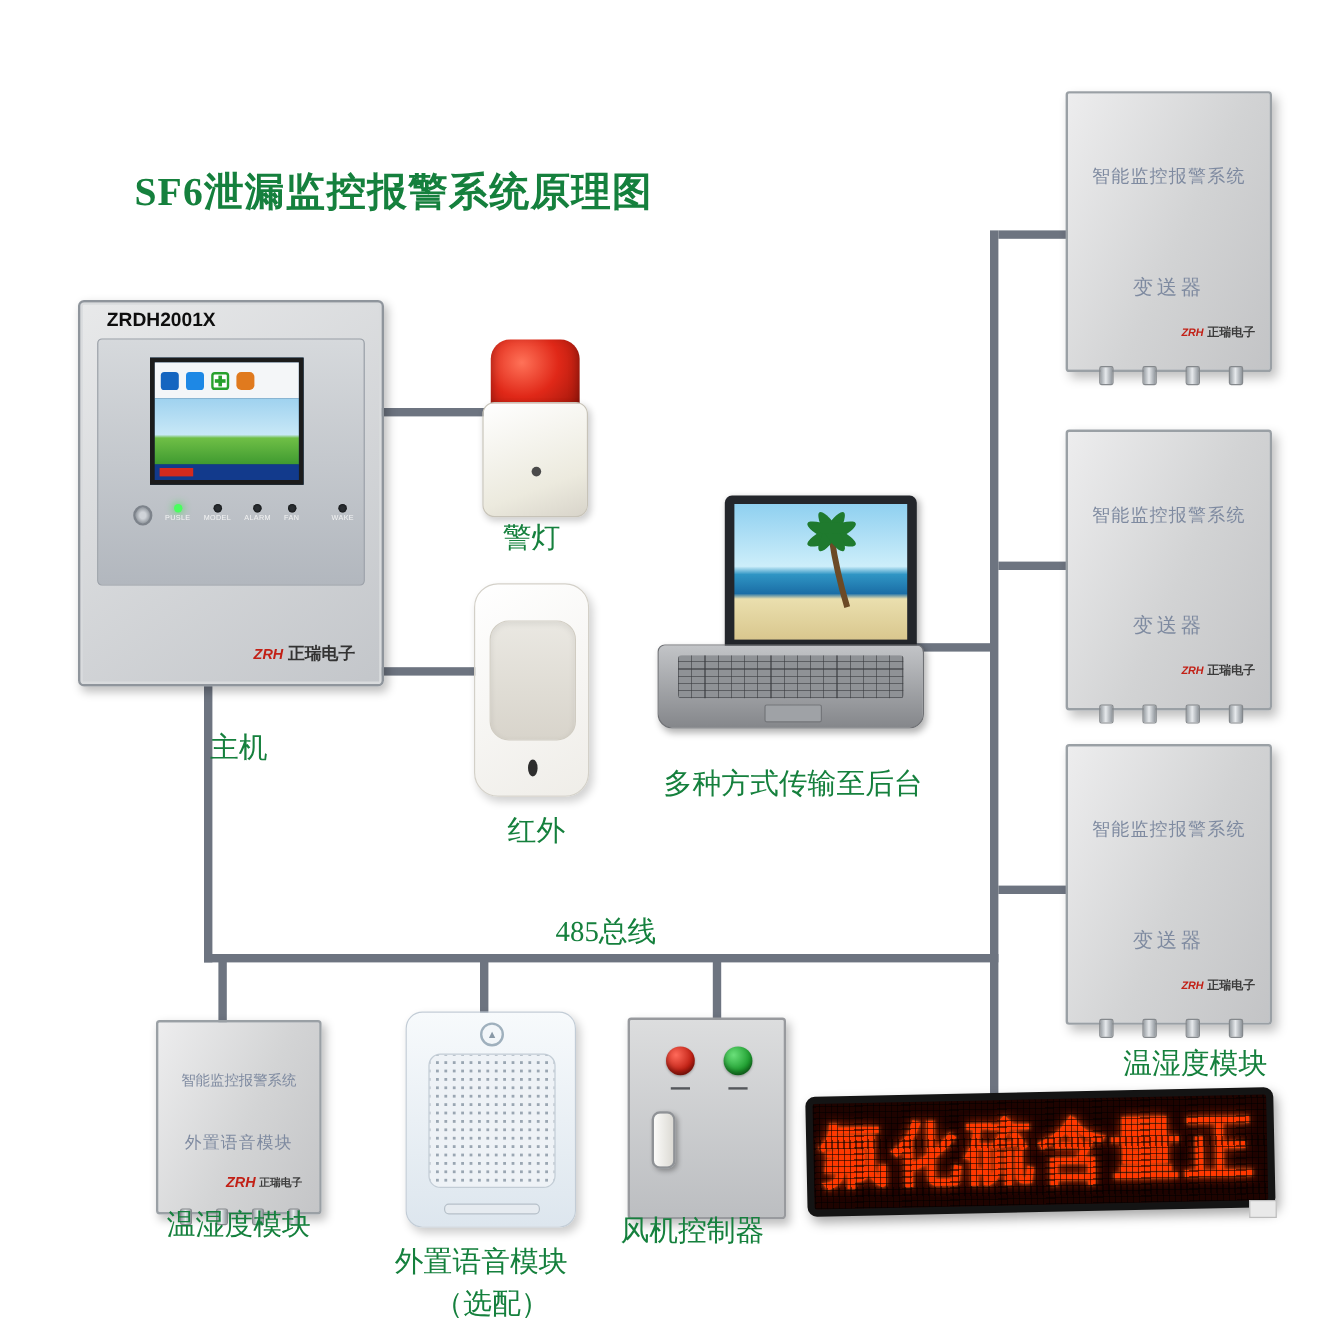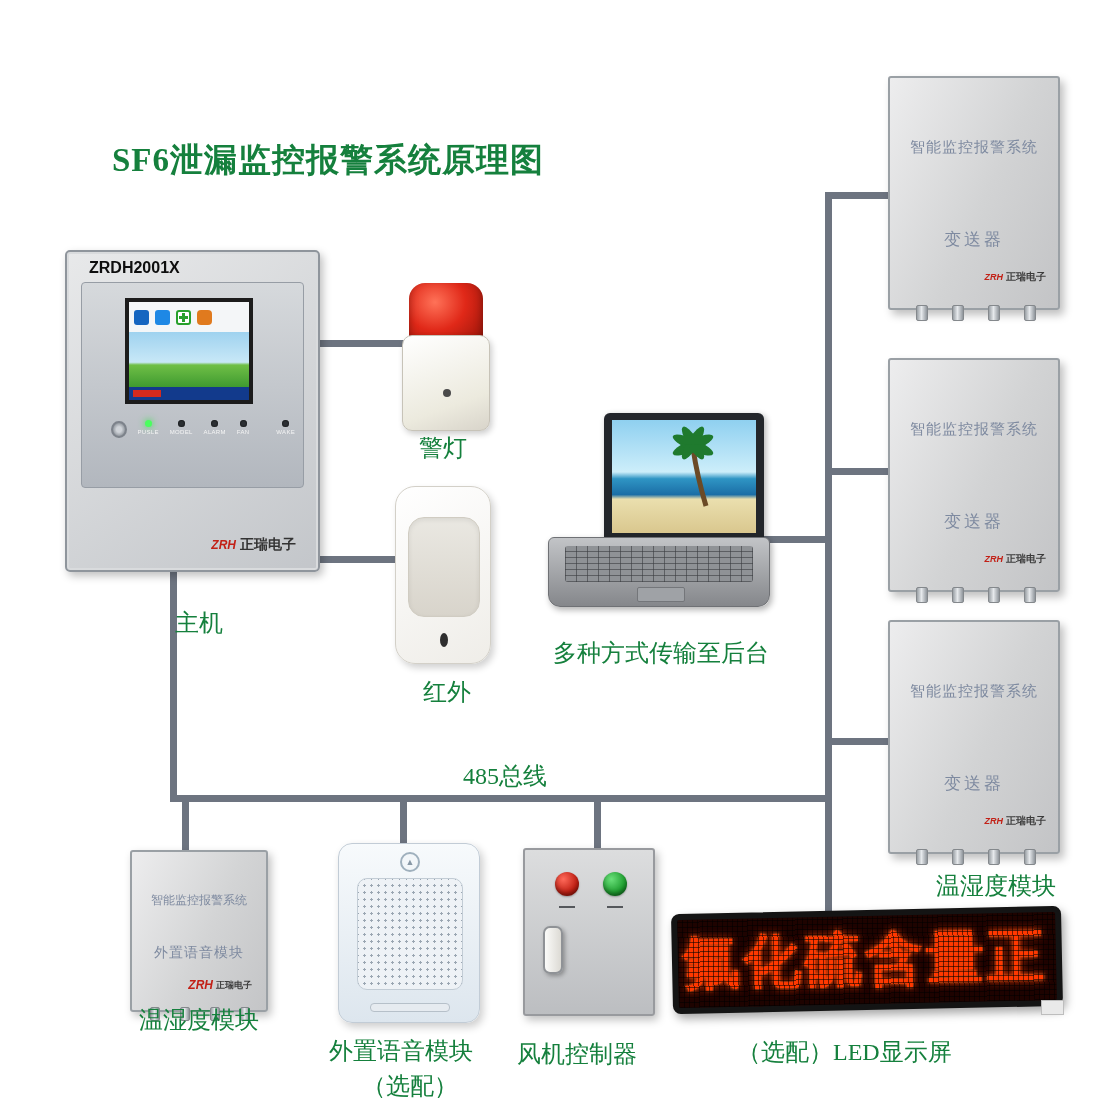--- a/index.html
+++ b/index.html
@@ -155,21 +155,21 @@
   
   #lbl-host{left:175px;top:607px}
   #lbl-alarm{left:419px;top:432px}
   #lbl-pir{left:423px;top:676px}
   #lbl-laptop{left:553px;top:637px}
   #lbl-bus{left:463px;top:760px}
   #lbl-gas{left:936px;top:870px}
   #lbl-temp{left:139px;top:1004px}
   #lbl-voice1{left:329px;top:1035px}
   #lbl-voice2{left:362px;top:1070px}
-  #lbl-fan{left:517px;top:1038px}
+  #lbl-fan{left:517px;top:1009px}
   #lbl-led{left:737px;top:1036px}
 </style>
 </head>
 <body>
 
 <div id="stage">
 
   <div class="lbl" id="title">SF6泄漏监控报警系统原理图</div>
 
   <div class="wire" id="w-main-alarm"></div>
@@ -334,15 +334,14 @@
   <div class="lbl" id="lbl-host">主机</div>
   <div class="lbl" id="lbl-alarm">警灯</div>
   <div class="lbl" id="lbl-pir">红外</div>
   <div class="lbl" id="lbl-laptop">多种方式传输至后台</div>
   <div class="lbl" id="lbl-bus">485总线</div>
   <div class="lbl" id="lbl-gas">温湿度模块</div>
   <div class="lbl" id="lbl-temp">温湿度模块</div>
   <div class="lbl" id="lbl-voice1">外置语音模块</div>
   <div class="lbl" id="lbl-voice2">（选配）</div>
   <div class="lbl" id="lbl-fan">风机控制器</div>
-  <div class="lbl" id="lbl-led">（选配）LED显示屏</div>
 
 </div>
 
 </body></html>

